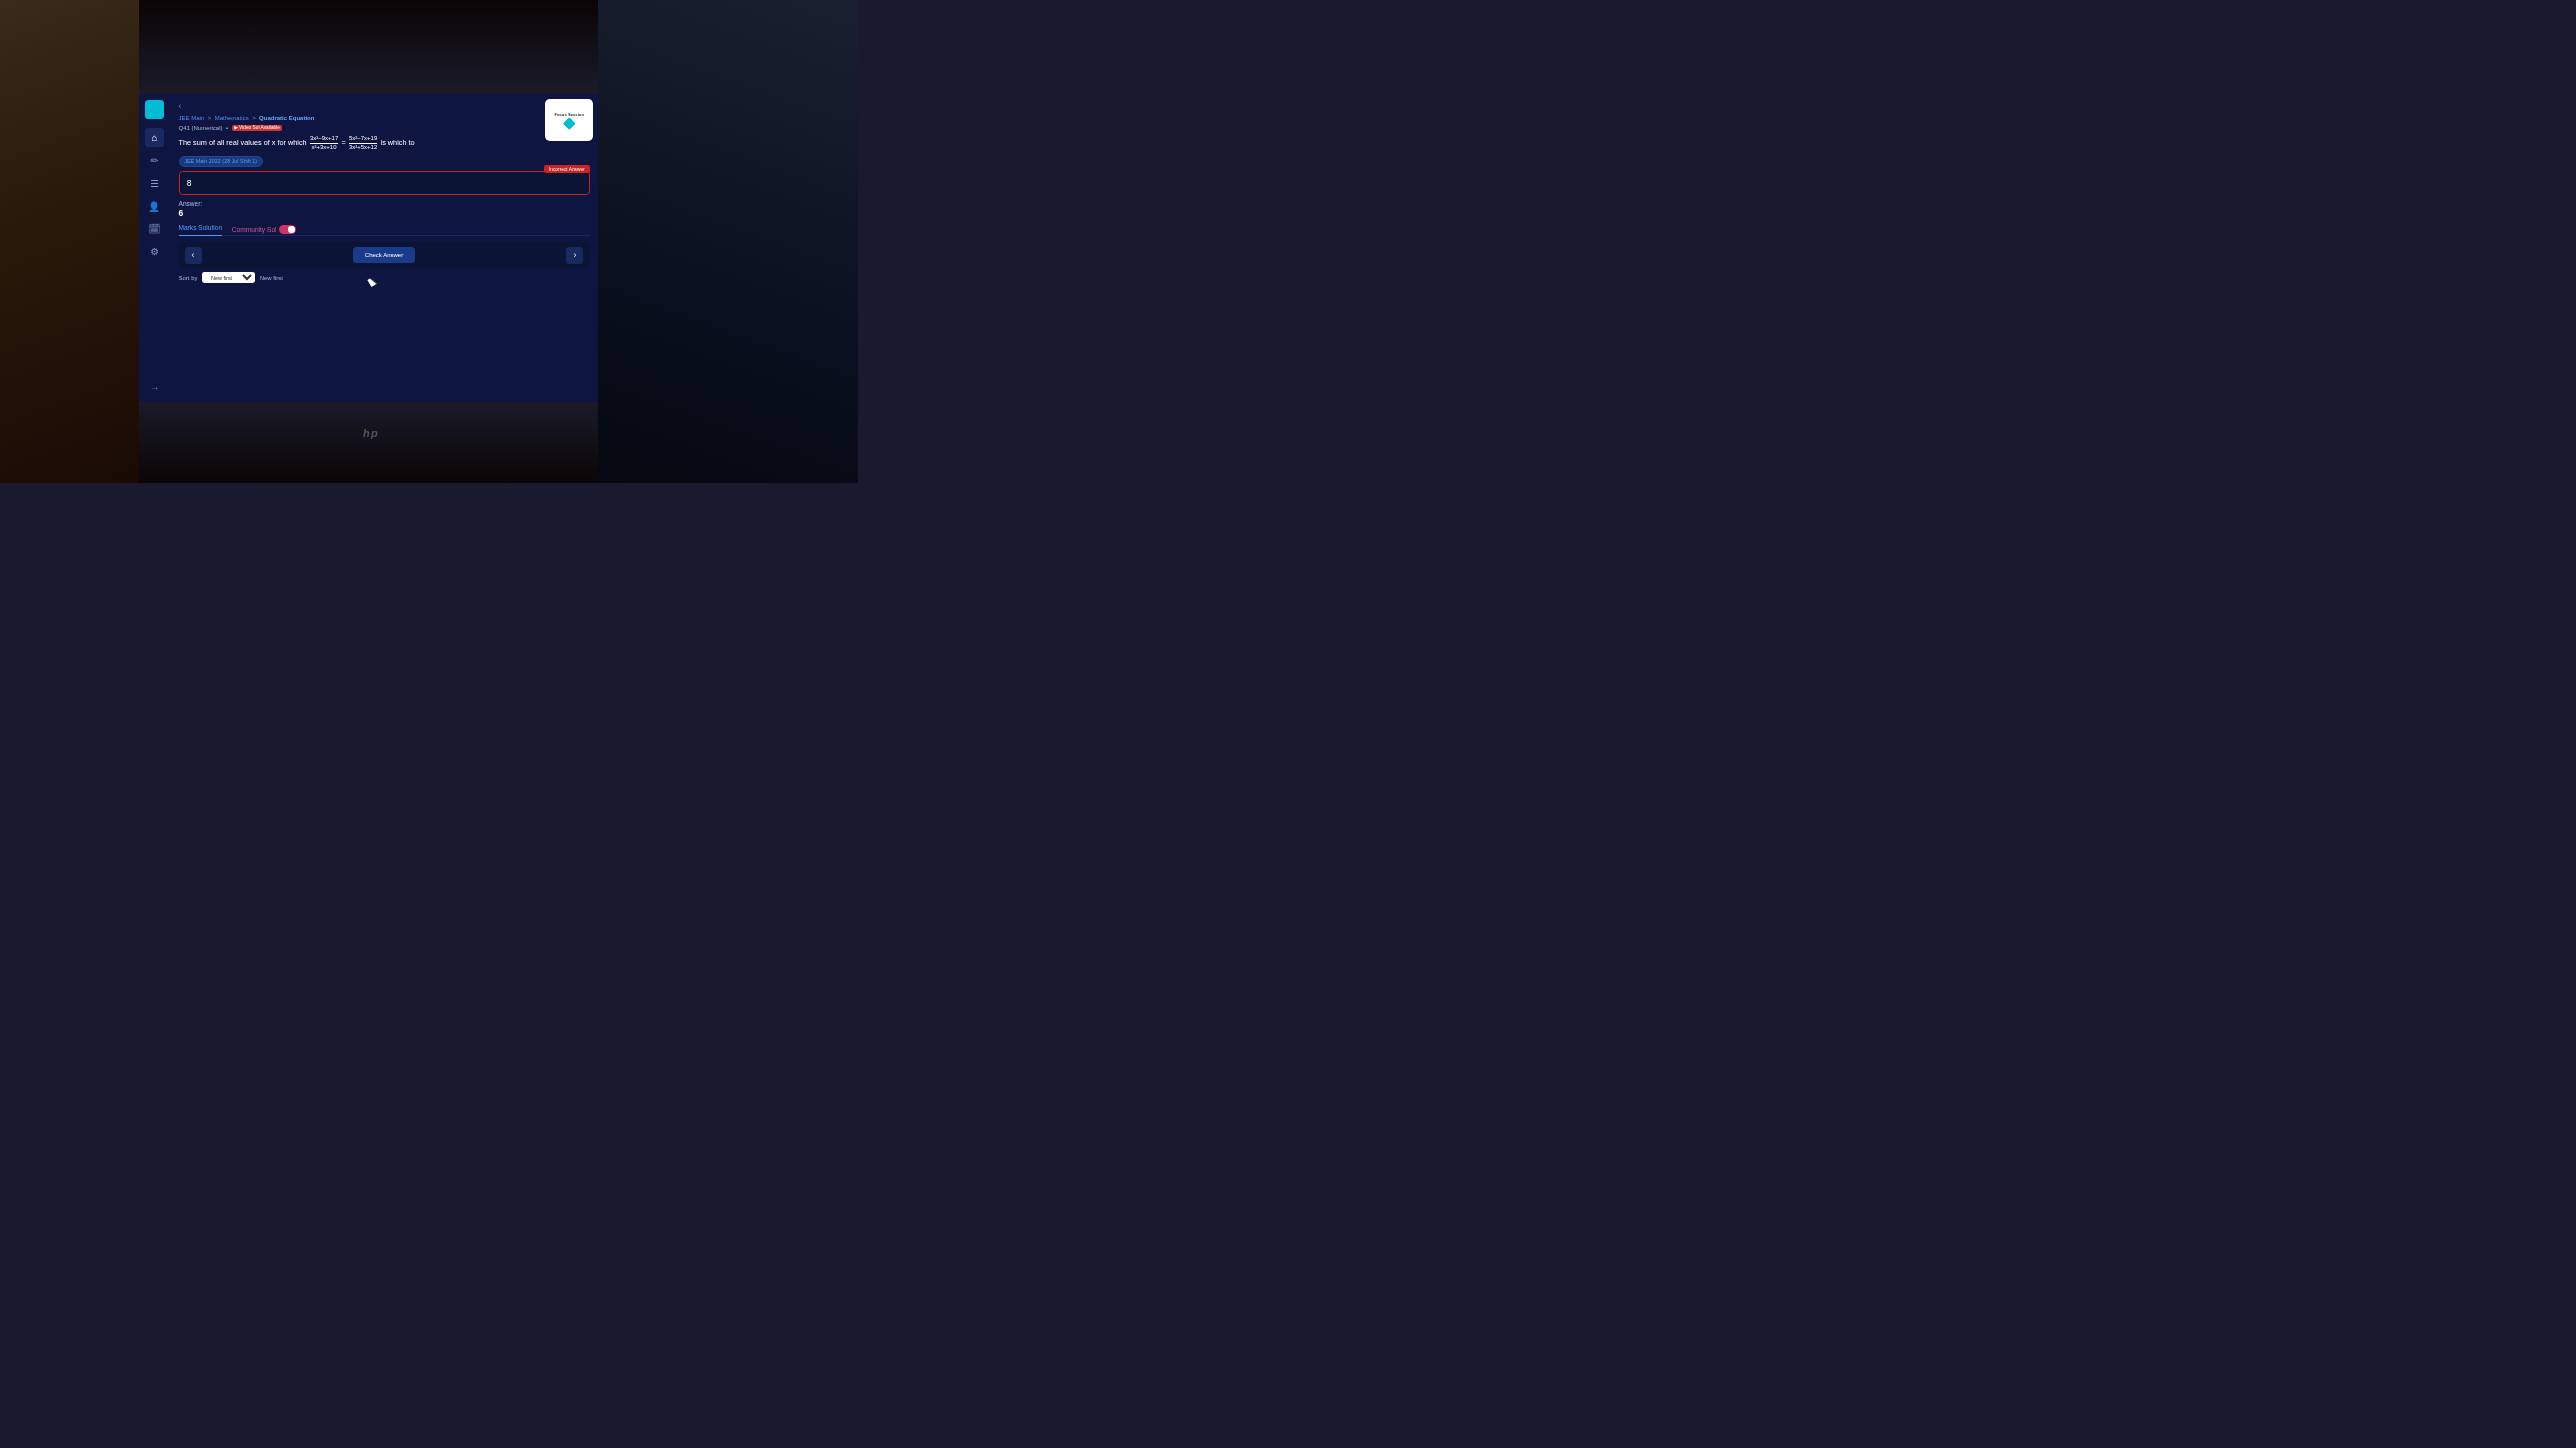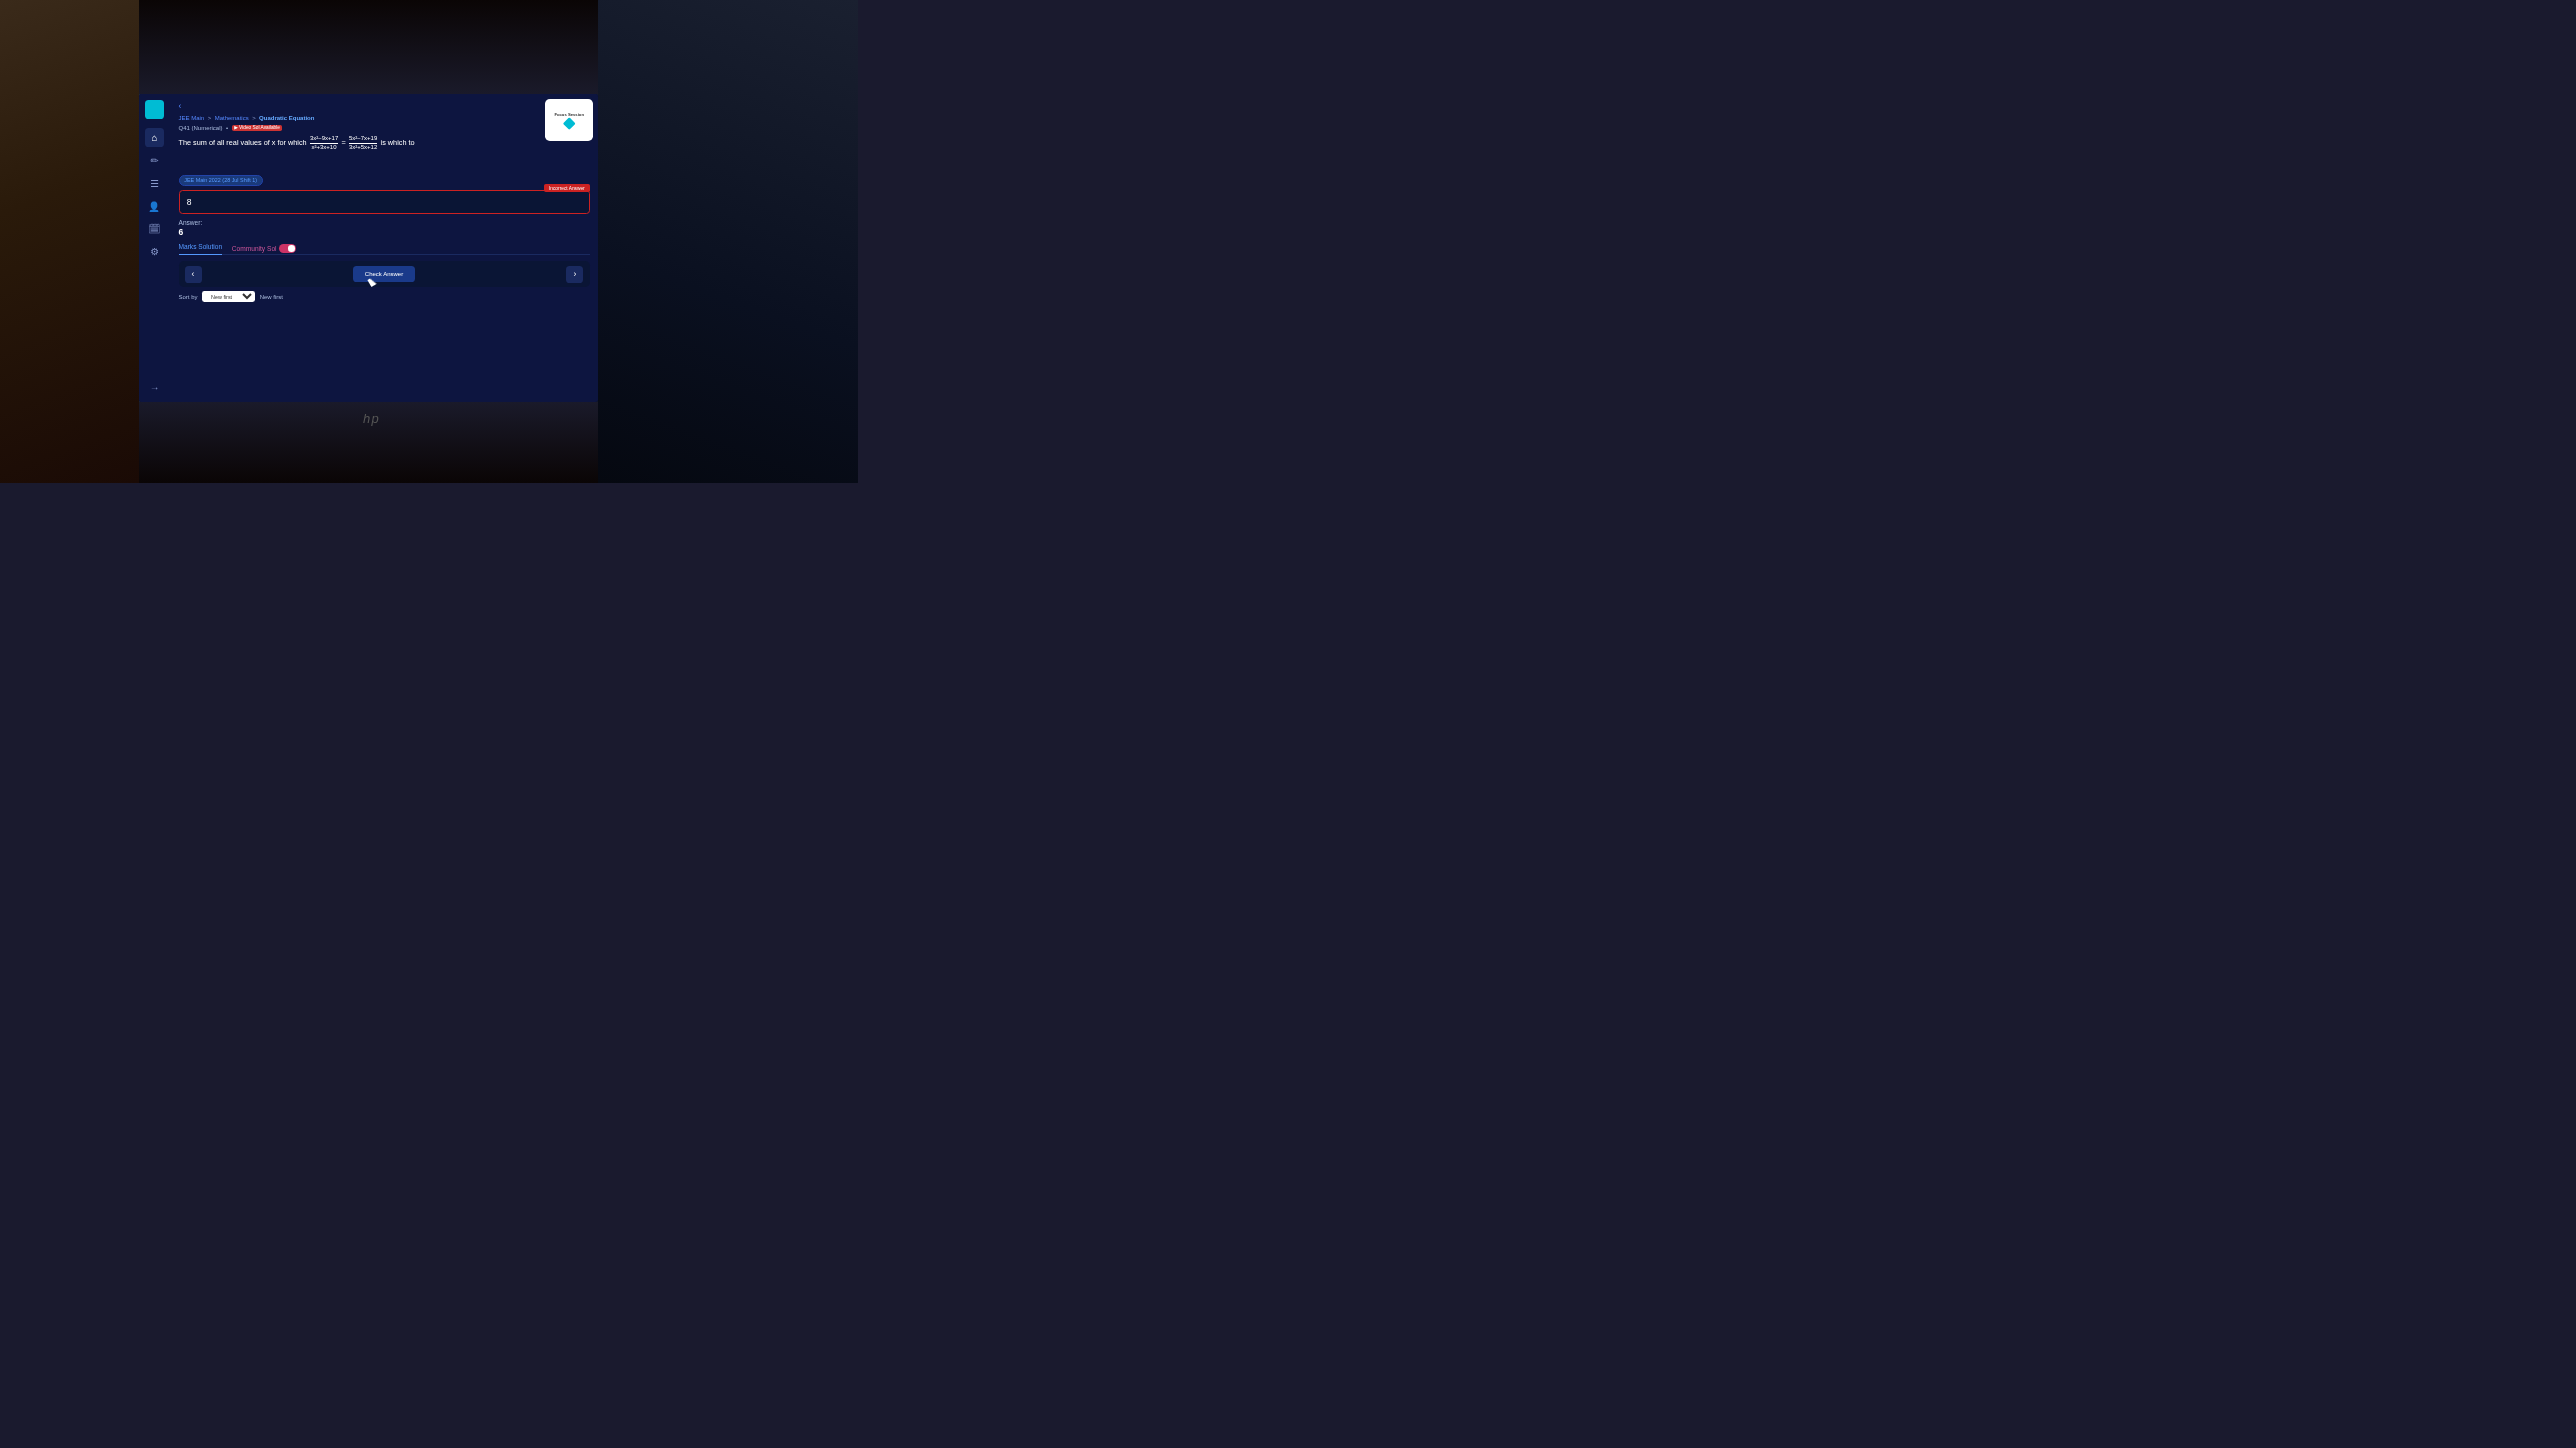--- a/index.html
+++ b/index.html
@@ -170,21 +170,21 @@
       gap: 1.8px;
       color: #5599ff;
       font-size: 6px;
       cursor: pointer;
     }
 
     
     .question-text {
       font-size: 7.3px;
       color: #ffffff;
-      margin-bottom: 22px;
+      margin-bottom: 3px;
       line-height: 1.5;
     }
 
     .math-frac {
       display: inline-flex;
       flex-direction: column;
       align-items: center;
       vertical-align: middle;
       font-size: 6px;
       line-height: 1.2;
@@ -422,25 +422,25 @@
       position: absolute;
       left: 139px;
       top: 402px;
       width: 459px;
       height: 81px;
       background: linear-gradient(0deg, #0a0505 0%, #1a1a2a 100%);
     }
 
     .hp-logo {
       position: absolute;
-      bottom: 57px;
+      bottom: 44px;
       left: 363px;
       color: #555;
-      font-size: 13px;
-      font-weight: normal;
+      font-size: 11px;
+      font-weight: bold;
       font-style: italic;
       letter-spacing: 1.2px;
     }
   </style>
 </head>
 <body>
 
 <div class="bg-photo"></div>
 <div class="ambient-left"></div>
 <div class="ambient-right"></div>

